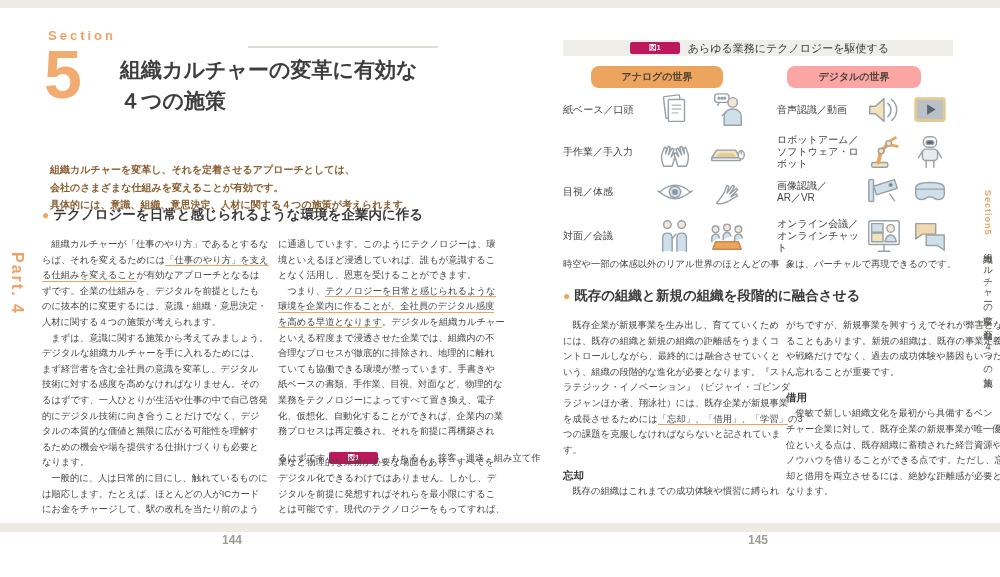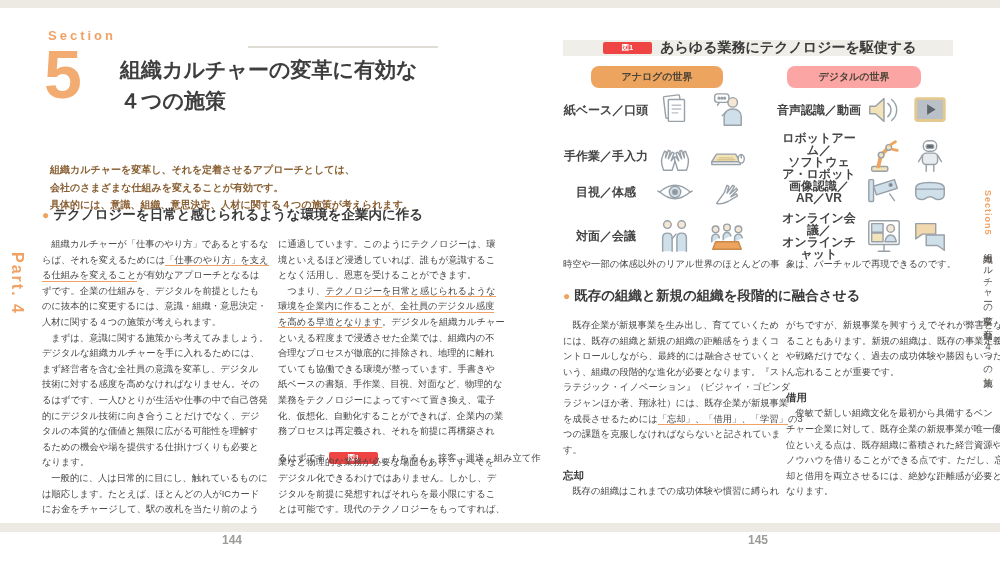--- a/index.html
+++ b/index.html
@@ -18,32 +18,32 @@
   .sec-title{position:absolute;left:120px;top:54px;font-size:21px;font-weight:bold;
              color:#3e3e3e;line-height:31px;}
   .intro{position:absolute;left:42px;top:161px;font-size:10px;font-weight:bold;
          color:#8a6134;line-height:17.5px;white-space:nowrap;margin-left:8px;}
   .sect-heading{position:absolute;font-size:13.5px;font-weight:bold;color:#3a3a3a;white-space:nowrap;}
   .sect-heading .dot{color:#eda45e;margin-right:4px;font-size:12px;}
   .col{position:absolute;width:226px;font-size:9.3px;line-height:15.6px;color:#464646;}
   .bline{height:15.6px;white-space:nowrap;}
   .ul{border-bottom:1.6px solid #f0a165;padding-bottom:.5px;}
   .subhead{font-weight:bold;font-size:10.5px;color:#3a3a3a;height:26px;line-height:34px;white-space:nowrap;}
-  .figbadge{display:inline-block;background:#ef4444;color:#fff;font-weight:bold;
+  .figbadge{display:inline-block;background:#be185d;color:#fff;font-weight:bold;
             font-size:7.5px;line-height:10px;border-radius:2px;padding:1px 19px;margin:12px 3px;vertical-align:1px;}
   .figure{position:absolute;left:563px;top:40px;width:390px;}
   .fig-band{height:16px;background:#efeee9;display:flex;align-items:center;justify-content:center;gap:5px;}
-  .fig-title{font-size:14px;font-weight:bold;color:#3b3b3b;}
+  .fig-title{font-size:11px;font-weight:normal;color:#3b3b3b;}
   .pill{position:absolute;top:26px;height:22px;border-radius:8px;display:flex;
         align-items:center;justify-content:center;font-size:10px;font-weight:bold;color:#4c4538;}
   .pill.analog{left:28px;width:132px;background:#eda45e;}
   .pill.digital{left:224px;width:134px;background:#fca5a5;}
   .fig-rows{position:absolute;left:0;top:48px;width:390px;}
   .fig-row{display:grid;grid-template-columns:86px 52px 52px 24px 84px 46px 46px;align-items:center;}
-  .fig-label{font-size:12px;font-weight:bold;color:#444;text-align:center;line-height:12px;}
+  .fig-label{font-size:10px;font-weight:normal;color:#444;text-align:left;line-height:12px;}
   .icon-cell{display:flex;align-items:center;justify-content:center;}
   .icon-cell svg{width:38px;height:38px;}
   .cont-line{position:absolute;font-size:9.3px;color:#464646;white-space:nowrap;}
   .footer-num{position:absolute;top:533px;font-size:12px;font-weight:bold;color:#9b9b98;}
   .edge-vert{position:absolute;right:6px;top:190px;display:flex;flex-direction:column;gap:10px;align-items:center;}
   .edge-vert .sec{writing-mode:vertical-rl;font-size:9px;font-weight:bold;letter-spacing:1px;color:#f0a165;}
   .edge-vert .ttl{writing-mode:vertical-rl;font-size:9.5px;color:#55524e;letter-spacing:1px;}
 </style>
 </head>
 <body>

